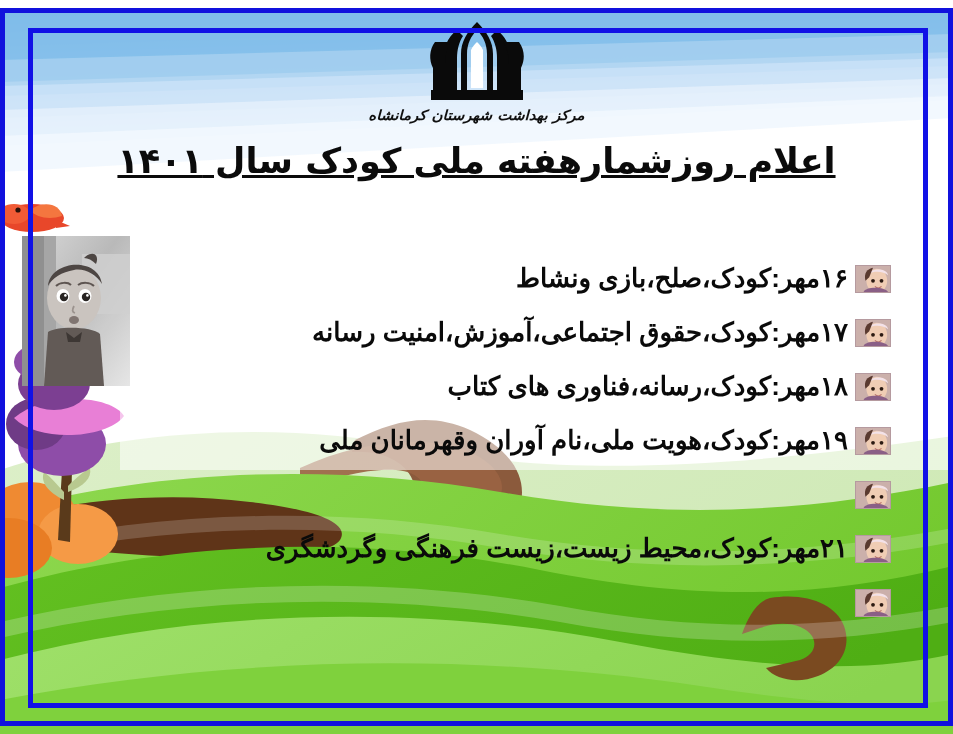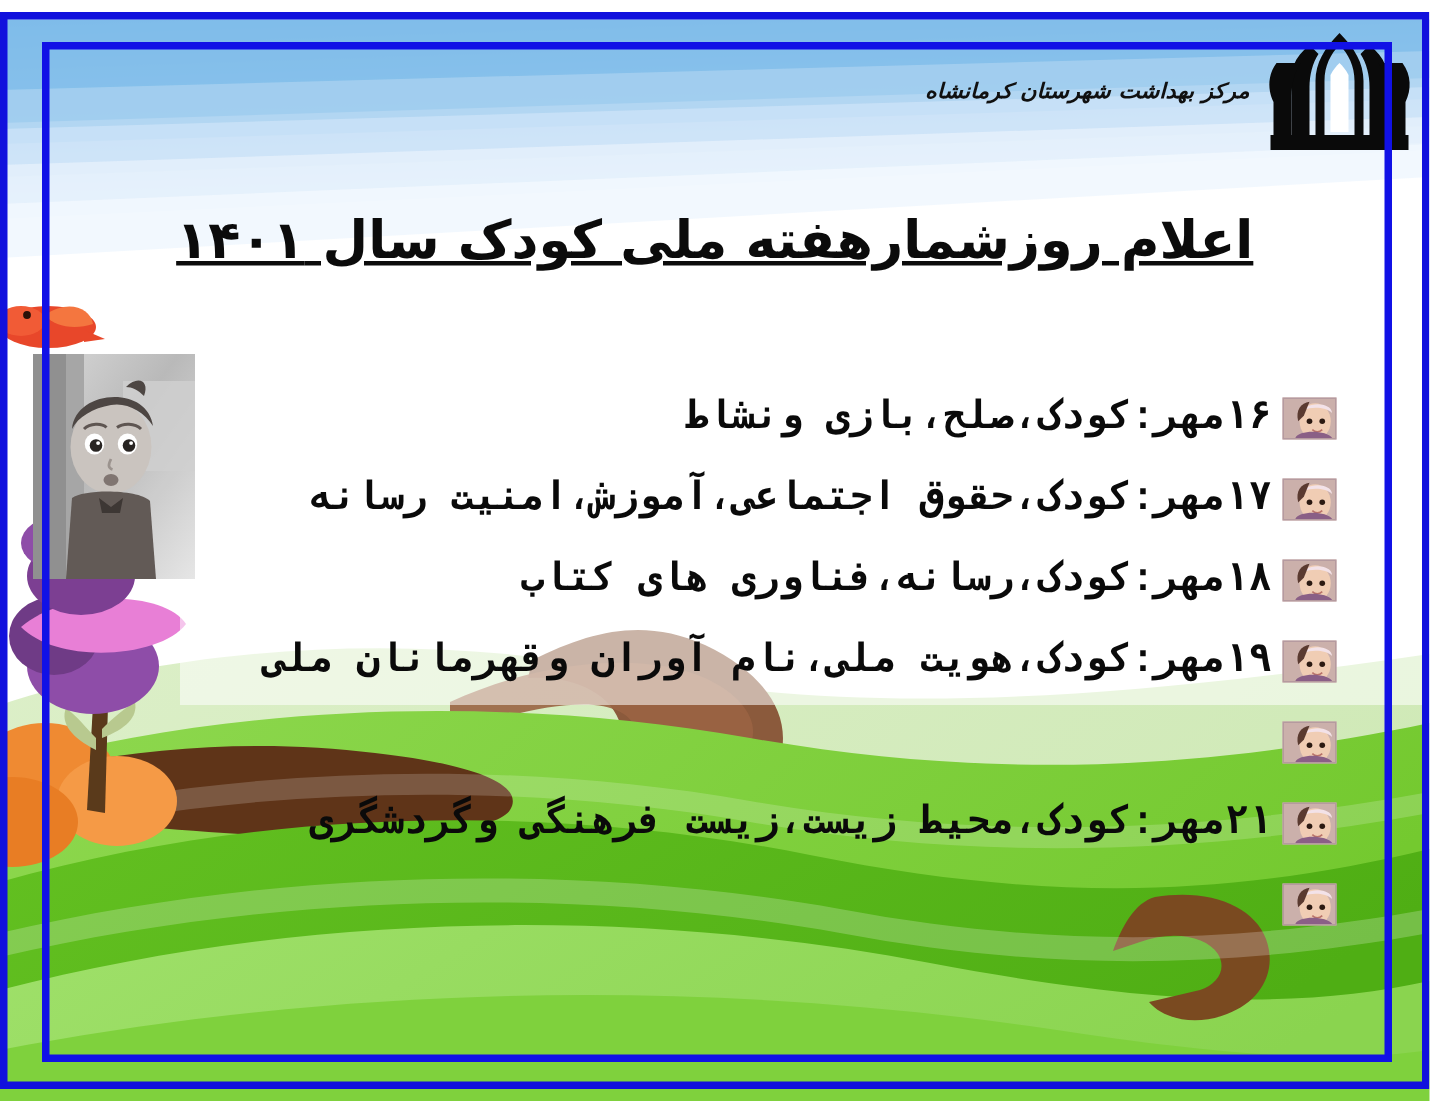--- a/index.html
+++ b/index.html
@@ -49,21 +49,21 @@
     overflow: hidden;
   }
   .scene svg { display: block; width: 953px; height: 734px; }
 
   
   .logo-block {
     position: absolute;
     left: 0; right: 0; top: 16px;
     z-index: 20;
     display: flex;
-    flex-direction: row;
+    flex-direction: column;
     align-items: center;
     text-align: center;
   }
   .logo-mark { width: 120px; height: 88px; }
   .logo-caption {
     margin-top: 2px;
     font-family: "DejaVu Sans", "Liberation Sans", sans-serif;
     font-size: 15px;
     font-weight: 600;
     color: #101010;
@@ -112,21 +112,21 @@
     width: 36px;
     height: 28px;
     position: relative;
     overflow: hidden;
     border: 1px solid #b59a9f;
     background: #d8b9b4;
   }
   .bullet-photo svg { display: block; width: 100%; height: 100%; }
 
   .schedule-text {
-    font-family: Liberation Mono, monospace;
+    font-family: Liberation Sans, sans-serif;
     font-size: 26px;
     font-weight: 600;
     color: #0a0a0a;
     direction: rtl;
     white-space: nowrap;
     line-height: 1.15;
   }
 
   
   .child-photo {

